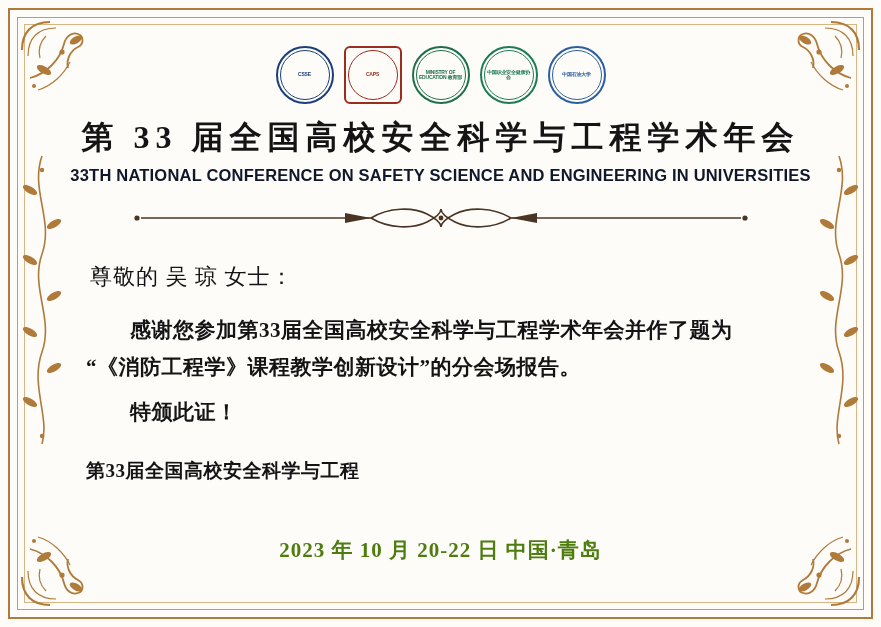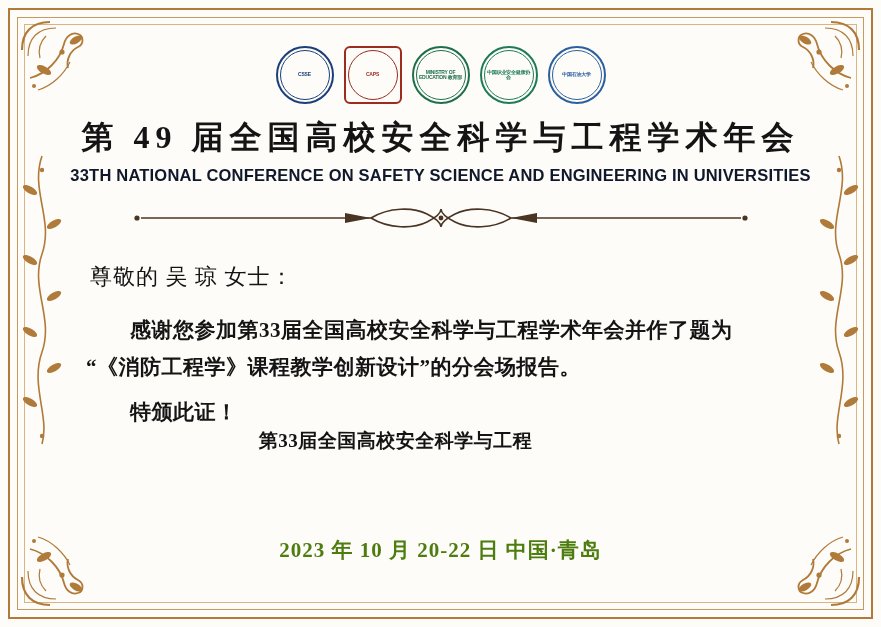--- a/index.html
+++ b/index.html
@@ -178,21 +178,22 @@
   }
   .special {
     margin-top: 12px;
     font-size: 21px;
     font-weight: bold;
     letter-spacing: 0.5px;
   }
   .special .indent { display: inline-block; width: 44px; }
 
   .signature {
-    text-align: center;
+    margin-top: 30px;
+    text-align: left;
     padding-right: 90px;
     font-size: 19px;
     font-weight: bold;
     line-height: 1.6;
     letter-spacing: 0.5px;
   }
 
   .datebar {
     position: absolute;
     left: 0;
@@ -339,21 +340,21 @@
       <div class="logo logo-4">
         <span class="ring"></span>
         <span class="core">中国职业安全健康协会</span>
       </div>
       <div class="logo logo-5">
         <span class="ring"></span>
         <span class="core">中国石油大学</span>
       </div>
     </div>
 
-    <div class="title-cn">第 49 届全国高校安全科学与工程学术年会</div>
+    <div class="title-cn">第 33 届全国高校安全科学与工程学术年会</div>
     <div class="title-en">33TH NATIONAL CONFERENCE ON SAFETY SCIENCE AND ENGINEERING IN UNIVERSITIES</div>
 
     <div class="divider">
       <svg viewBox="0 0 640 30" width="640" height="30" aria-hidden="true">
         <g fill="none" stroke="#4a3524" stroke-width="1.6">
           <path d="M20 15 H250"></path>
           <path d="M390 15 H620"></path>
           <path d="M250 15 C268 4 292 4 306 11 C314 15 320 20 320 24 C320 20 326 15 334 11 C348 4 372 4 390 15"></path>
           <path d="M250 15 C268 26 292 26 306 19 C314 15 320 10 320 6 C320 10 326 15 334 19 C348 26 372 26 390 15"></path>
         </g>

